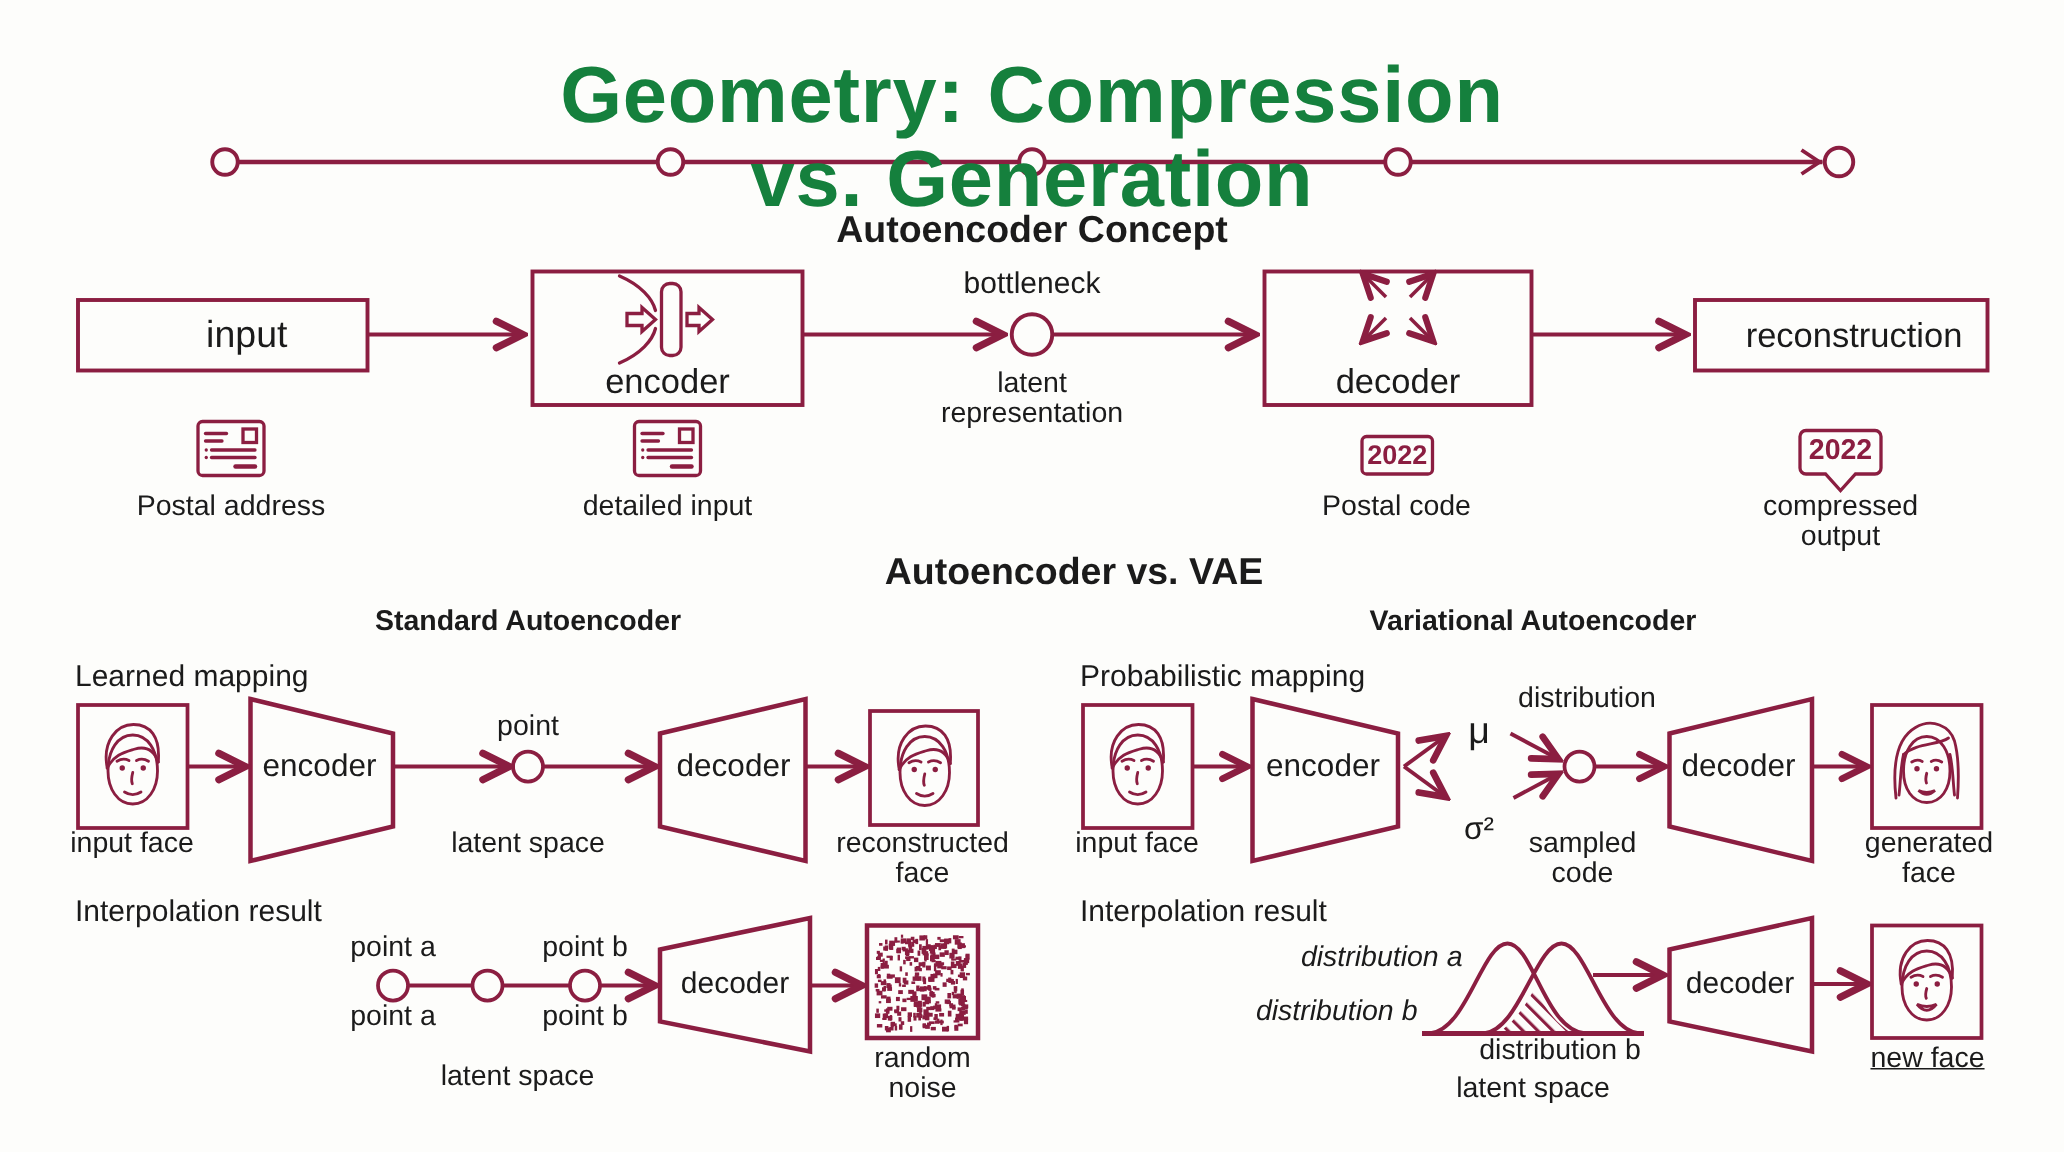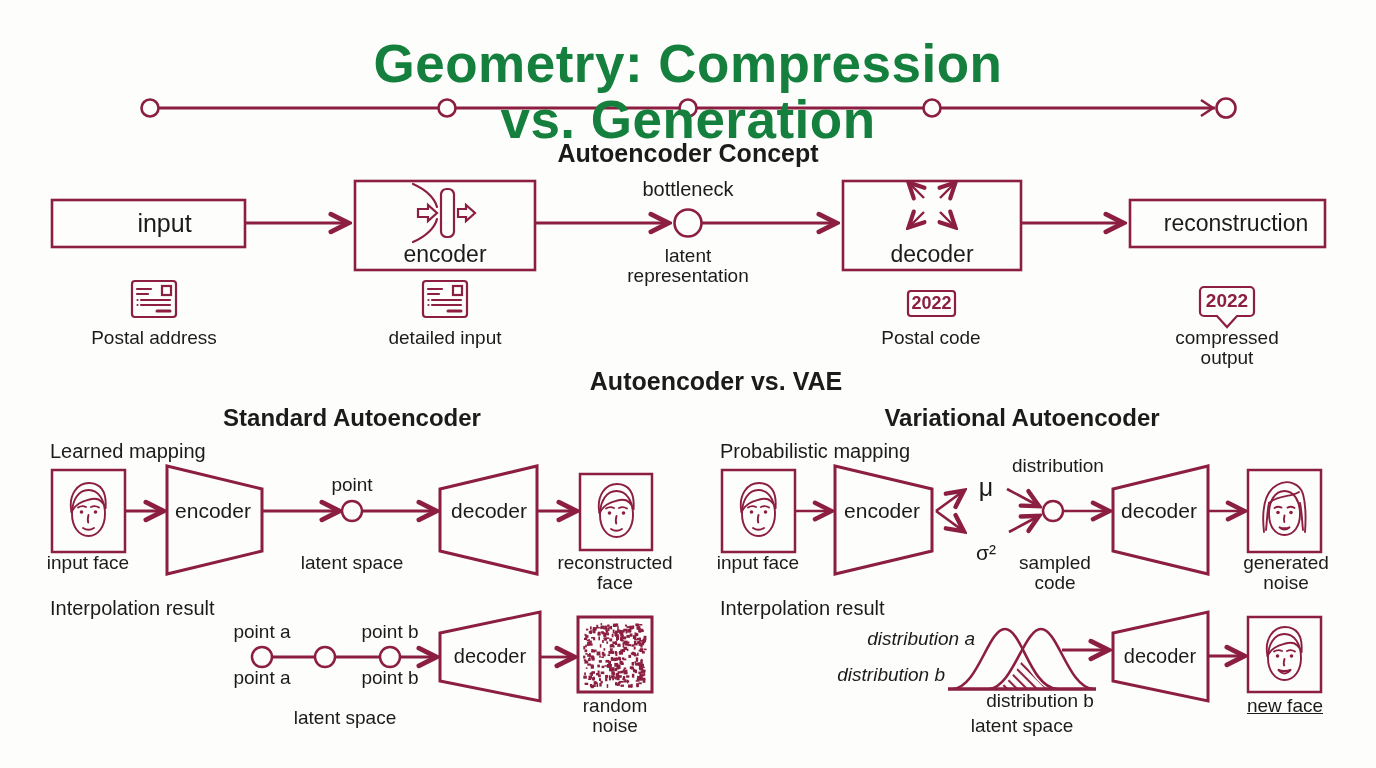--- a/index.html
+++ b/index.html
@@ -4,21 +4,21 @@
 <style>
   html,body{margin:0;padding:0;}
   body{width:1376px;height:768px;overflow:hidden;background:#fdfdfb;}
   .stage{position:relative;width:1376px;height:768px;font-family:"Liberation Sans","DejaVu Sans",sans-serif;color:#1b1b1b;}
   svg.art{position:absolute;left:0;top:0;}
   .t{position:absolute;white-space:pre-line;line-height:1.06;color:#1b1b1b;}
   .c{transform:translateX(-50%);text-align:center;}
   .re{transform:translateX(-100%);font-style:italic;}
   .title{font-size:53px;font-weight:600;color:#15803d;letter-spacing:0.5px;}
   .h1{font-size:25px;font-weight:600;}
-  .h2{font-size:24px;font-weight:600;}
+  .h2{font-size:19px;font-weight:600;}
   .lab{font-size:19px;}
   .lab20{font-size:20px;}
   .boxlab{font-size:23px;}
   .boxbig{font-size:25px;margin-left:16px;}
   .traplab{font-size:21px;}
   .traplab2{font-size:20px;}
   .tag{font-size:18px;font-weight:700;color:#8b1e41;text-align:center;}
   .mu{font-size:25px;}
   .sg{font-size:21px;margin-top:35px;}
   .inbox{display:flex;align-items:center;justify-content:center;}
@@ -556,21 +556,21 @@
 
 <div class="t c lab" style="left:758px;top:553px;">input face</div>
 <div class="t c traplab" style="left:882px;top:500px;">encoder</div>
 <div class="t c mu" style="left:986px;top:474px;">μ</div>
 <div class="t c sg" style="left:986px;top:507px;">σ²</div>
 <div class="t c lab" style="left:1058px;top:456px;">distribution</div>
 <div class="t c lab" style="left:1055px;top:553px;">sampled
 code</div>
 <div class="t c traplab" style="left:1159px;top:500px;">decoder</div>
 <div class="t c lab" style="left:1286px;top:553px;">generated
-noise</div>
+face</div>
 
 <div class="t lab20" style="left:50px;top:598px;">Interpolation result</div>
 <div class="t lab20" style="left:720px;top:598px;">Interpolation result</div>
 
 <div class="t c lab" style="left:262px;top:622px;">point a</div>
 <div class="t c lab" style="left:390px;top:622px;">point b</div>
 <div class="t c lab" style="left:262px;top:668px;">point a</div>
 <div class="t c lab" style="left:390px;top:668px;">point b</div>
 <div class="t c traplab2" style="left:490px;top:646px;">decoder</div>
 <div class="t c lab" style="left:615px;top:696px;">random

